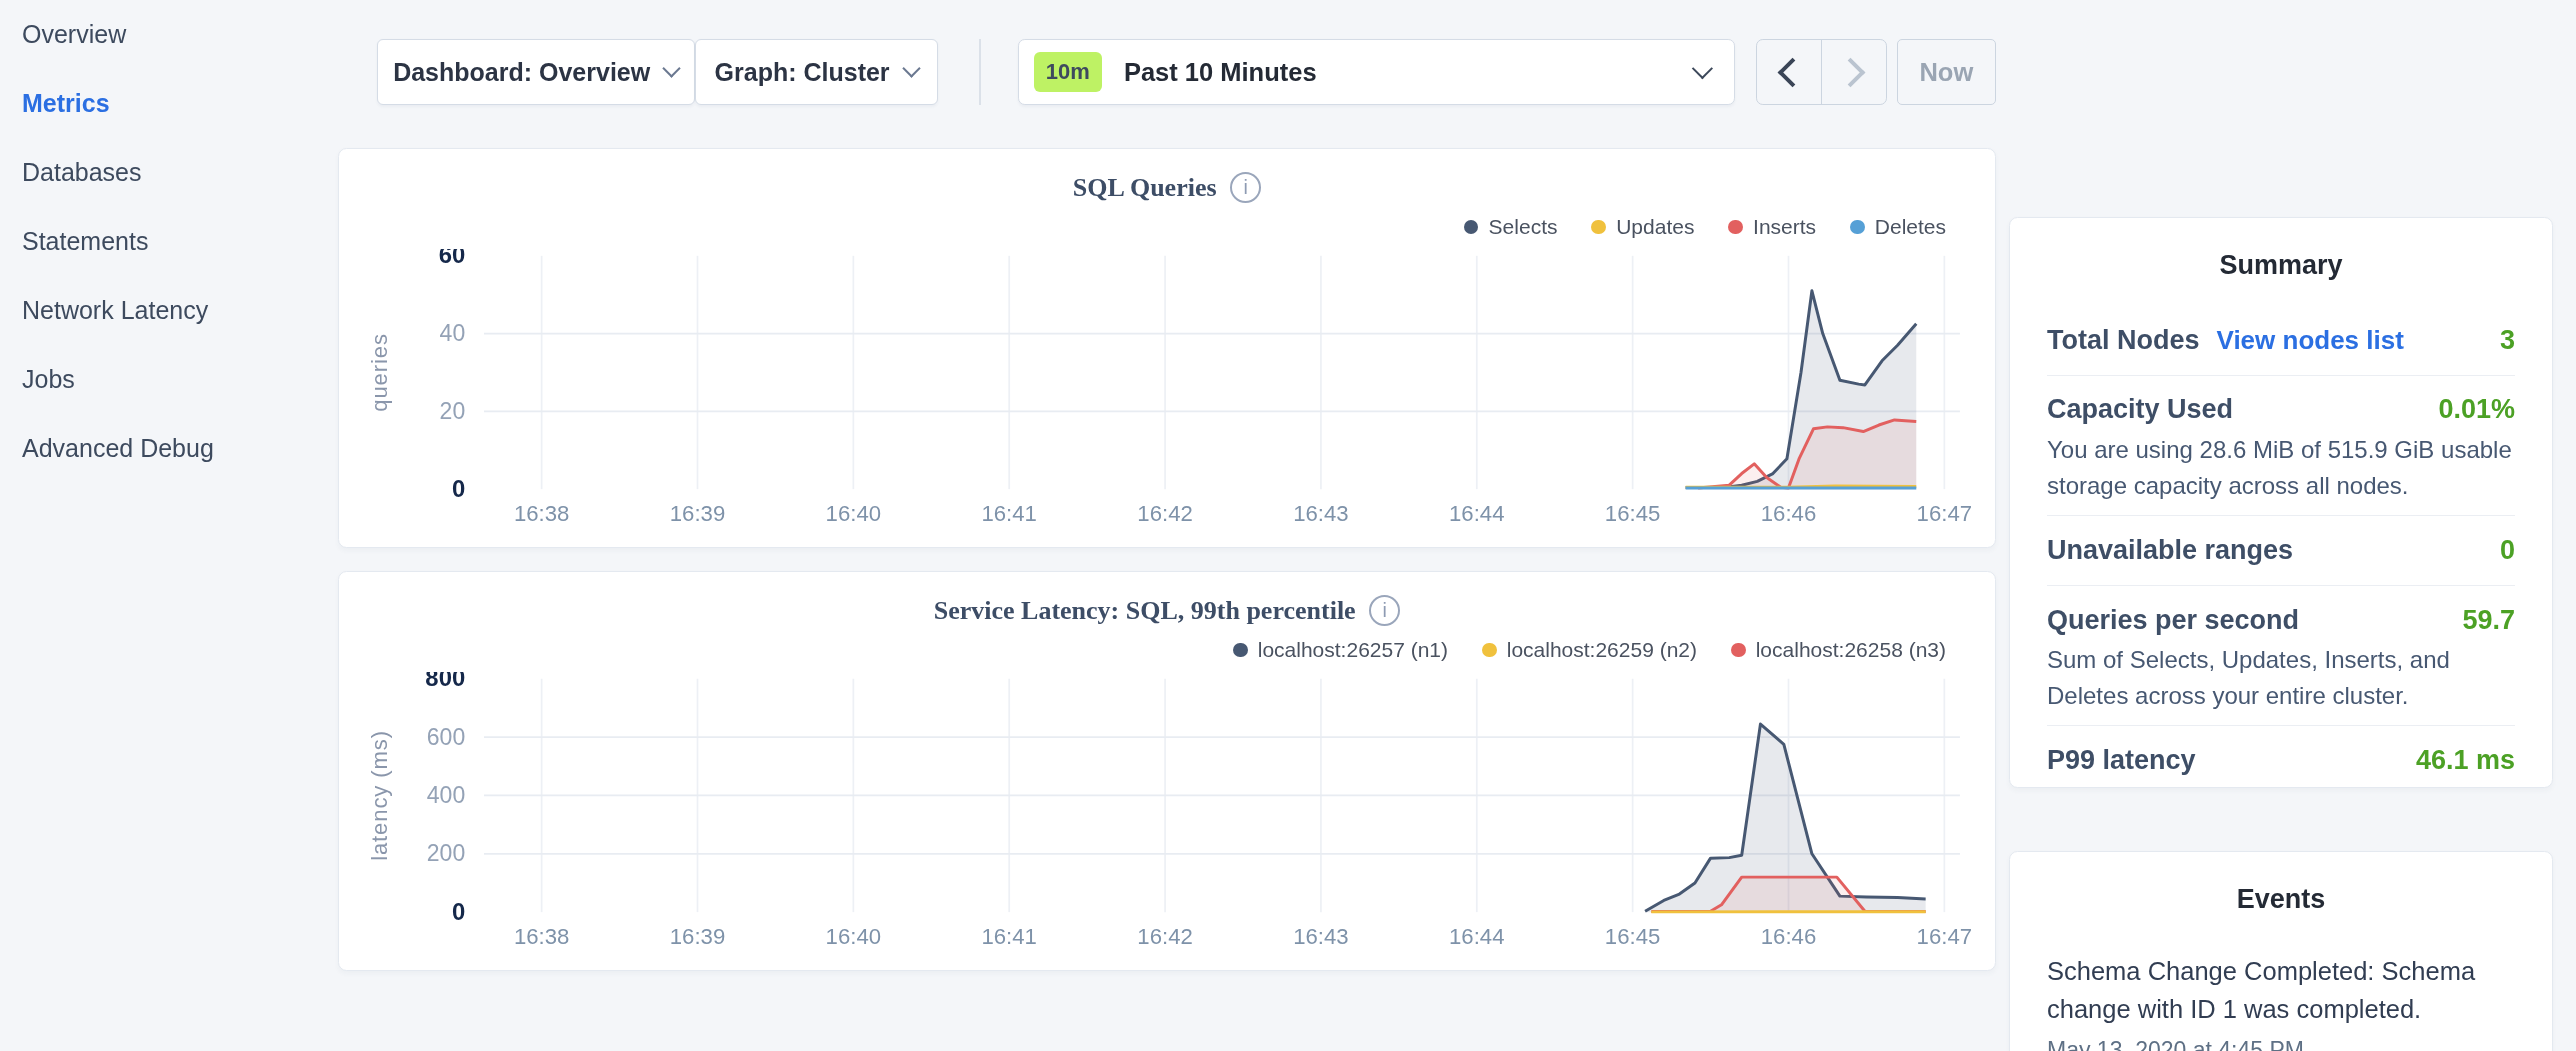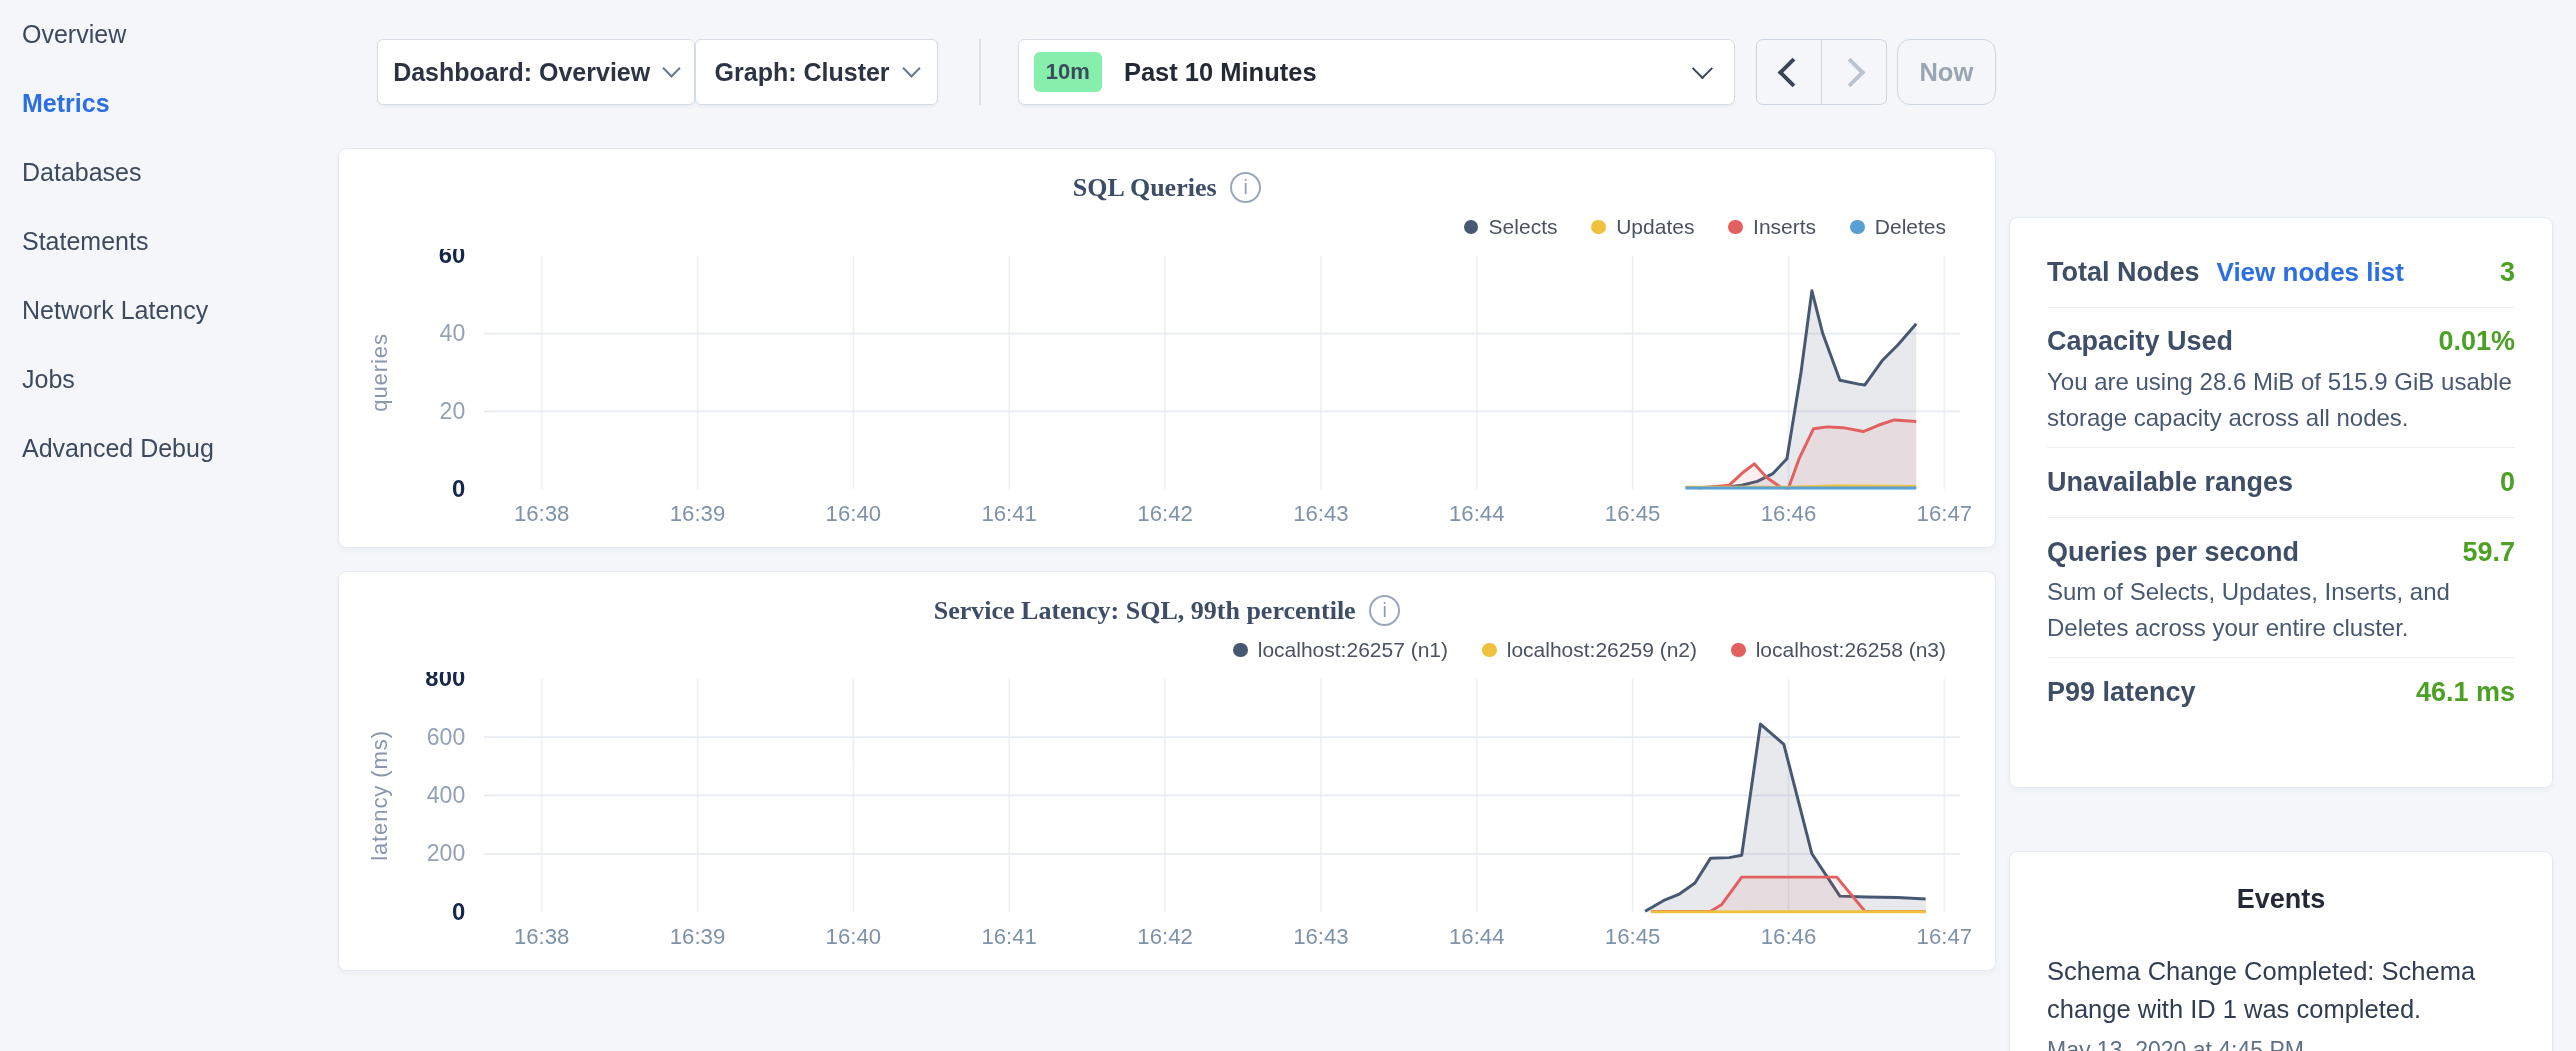--- a/index.html
+++ b/index.html
@@ -25,29 +25,29 @@
   }
   .dropdown.dd-graph{width:245px;}
   .dropdown.dd-dash{width:320px;margin-left:39px;}
   .chev{display:inline-block;width:11px;height:11px;border-right:2.6px solid #6a7890;border-bottom:2.6px solid #6a7890;transform:rotate(45deg);margin-top:-6.8px;}
   .vdivider{width:1.7px;height:66px;background:#dbe1e9;margin-left:41px;}
   .timesel{
     margin-left:37px;width:723px;height:66px;background:#fff;border:1.7px solid #d5dce6;border-radius:6.8px;
     display:flex;align-items:center;padding:0 24px 0 15.3px;box-sizing:border-box;cursor:pointer;
     box-shadow:0 1.7px 2.6px rgba(60,80,110,0.05);
   }
-  .time-badge{background:#86efac;border-radius:6px;padding:6.8px 12px;font-size:22px;font-weight:700;color:#3e4a5e;}
+  .time-badge{background:#bef264;border-radius:6px;padding:6.8px 12px;font-size:22px;font-weight:700;color:#3e4a5e;}
   .time-label{margin-left:22px;font-size:25.5px;font-weight:700;color:#242a35;}
   .timesel .chev{margin-left:auto;width:12.8px;height:12.8px;border-right:2.1px solid #3c485a;border-bottom:2.1px solid #3c485a;}
   .navgroup{margin-left:20.4px;display:flex;height:66px;border:1.7px solid #ccd5e0;border-radius:6.8px;box-sizing:border-box;overflow:hidden;}
   .navgroup button{width:65px;height:100%;background:transparent;border:none;display:flex;align-items:center;justify-content:center;cursor:pointer;padding:0;}
   .navgroup button + button{border-left:1.7px solid #ccd5e0;}
   .arrow-left{display:inline-block;width:17px;height:17px;border-left:4.3px solid #3a4557;border-bottom:4.3px solid #3a4557;transform:rotate(45deg);margin-left:6.8px;}
   .arrow-right{display:inline-block;width:17px;height:17px;border-top:4.3px solid #bac4d0;border-right:4.3px solid #bac4d0;transform:rotate(45deg);margin-right:6.8px;}
-  .nowbtn{margin-left:10px;width:100px;height:66px;background:transparent;border:1.7px solid #ccd5e0;border-radius:13px;
+  .nowbtn{margin-left:10px;width:100px;height:66px;background:transparent;border:1.7px solid #ccd5e0;border-radius:5px;
     font-family:"Liberation Sans",sans-serif;font-size:25.5px;font-weight:700;color:#9aa5b3;cursor:pointer;box-sizing:border-box;}
   
   .panel{background:#fff;border:1.7px solid #e4e9f0;border-radius:8.5px;box-shadow:0 2.6px 5.1px rgba(56,76,108,0.04);box-sizing:border-box;}
   .chart-panel{width:1658px;height:400px;margin-top:43px;padding-top:20.4px;overflow:hidden;}
   .chart-panel + .chart-panel{margin-top:23px;}
   .chart-title-row{display:flex;align-items:center;justify-content:center;height:37px;gap:13.6px;}
   .chart-title{margin:0;font-size:26px;font-weight:700;color:#3d4d66;font-family:Liberation Serif, serif;}
   .info-icon{width:31px;height:31px;border:2.6px solid #9aa6bb;border-radius:50%;color:#8e9bb3;font-size:19.6px;line-height:27px;text-align:center;box-sizing:border-box;cursor:pointer;}
   .legend{height:34px;display:flex;align-items:center;justify-content:flex-end;padding-right:49px;gap:34px;margin-top:3.4px;}
   .legend-item{display:flex;align-items:center;gap:10.2px;font-size:21px;color:#4a5260;cursor:pointer;}
@@ -205,20 +205,21 @@
         <polyline fill="none" stroke="#475872" stroke-width="3.5" stroke-linejoin="round" points="1511.0,281.0 1532.9,268.3 1551.2,260.8 1569.4,247.8 1587.7,218.6 1609.6,218.0 1624.2,215.2 1646.2,61.1 1673.6,85.1 1706.5,213.5 1739.3,263.2 1770.4,264.2 1806.9,264.9 1839.8,266.6"></polyline>
         <polygon fill="rgba(226,96,95,0.10)" points="1518.3,282 1518.3,281.3 1587.7,281.0 1600.5,273.4 1624.2,240.9 1735.7,240.9 1768.6,281.0 1806.9,281.3 1839.8,281.3 1839.8,282"></polygon>
         <polyline fill="none" stroke="#e2605f" stroke-width="3.5" stroke-linejoin="round" points="1518.3,281.3 1587.7,281.0 1600.5,273.4 1624.2,240.9 1735.7,240.9 1768.6,281.0 1806.9,281.3 1839.8,281.3"></polyline>
         <polyline fill="none" stroke="#f0c13d" stroke-width="3.5" stroke-linejoin="round" points="1518.3,281.7 1839.8,281.5"></polyline>
       </svg>
   </section>
 </main>
 
 <aside class="aside">
   <section class="panel side-panel summary-panel">
+    <h3 class="side-title">Summary</h3>
 
     <div class="srow">
       <span class="slabel">Total Nodes</span>
       <a class="slink" href="#">View nodes list</a>
       <span class="sval">3</span>
     </div>
     <hr class="sdivider">
 
     <div class="srow">
       <span class="slabel">Capacity Used</span>

